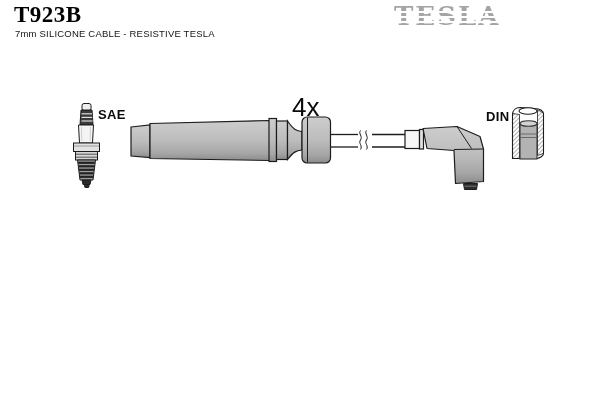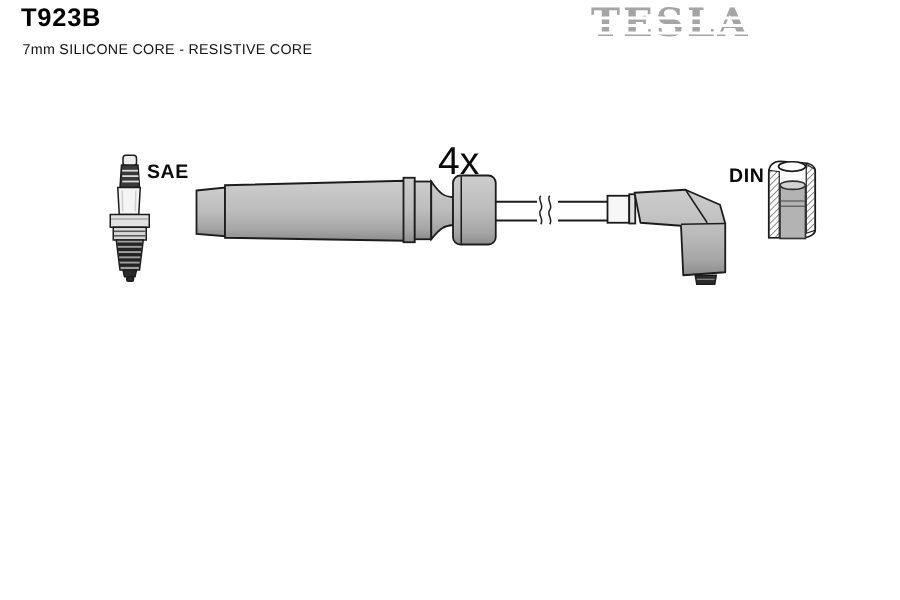--- a/index.html
+++ b/index.html
@@ -1,41 +1,41 @@
 <!DOCTYPE html>
 <html><head>
 <meta charset="utf-8">
 <style>
   html,body{margin:0;padding:0;background:#fff;}
   body{width:600px;height:400px;position:relative;overflow:hidden;
        font-family:"Liberation Sans",sans-serif;}
   .page{position:absolute;inset:0;background:#fff;}
 
-  .part-number{position:absolute;left:14px;top:2px;font-size:17px;font-weight:700;
-               letter-spacing:.5px;color:#000;}
+  .part-number{position:absolute;left:14px;top:2px;font-size:23px;font-weight:700;
+               letter-spacing:.5px;color:#000;font-family:Liberation Serif, serif;}
   .subtitle{position:absolute;left:15px;top:28px;font-size:9.5px;color:#141414;
             letter-spacing:.2px;}
 
   .logo{position:absolute;left:394px;top:3px;width:120px;height:27px;}
   .logo-text{display:block;font-family:"DejaVu Serif",serif;font-weight:700;
              font-size:26px;line-height:26px;color:#a5a5a5;letter-spacing:2px;}
   .logo .stripe{position:absolute;left:-2px;right:0;height:2px;background:#fff;}
   .s1{top:8px}.s2{top:13px}.s3{top:18px}
 
   svg{position:absolute;inset:0;}
   .svg-label-bold{font:700 13px "Liberation Sans",sans-serif;fill:#0a0a0a;letter-spacing:.4px;}
   .svg-label-qty{font:400 26px "Liberation Sans",sans-serif;fill:#0a0a0a;}
 </style>
 </head>
 <body>
 
 <div class="page">
 
   <div class="part-number">T923B</div>
-  <div class="subtitle">7mm SILICONE CORE - RESISTIVE CORE</div>
+  <div class="subtitle">7mm SILICONE CABLE - RESISTIVE TESLA</div>
 
   <div class="logo">
     <span class="logo-text">TESLA</span>
     <i class="stripe s1"></i>
     <i class="stripe s2"></i>
     <i class="stripe s3"></i>
   </div>
 
   <svg viewBox="0 0 600 400" width="600" height="400">
     <defs>

